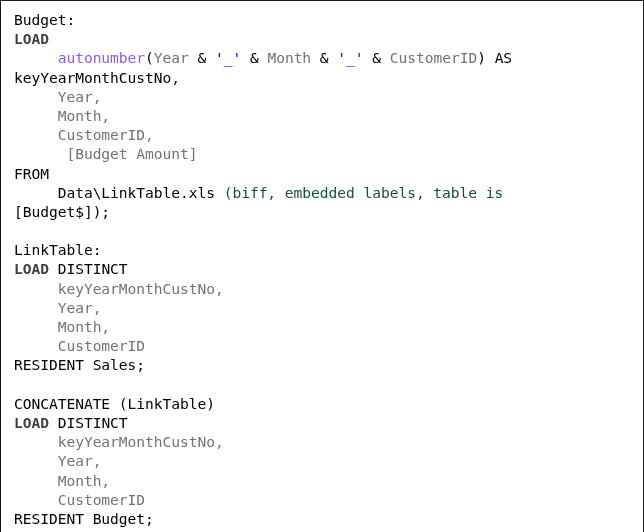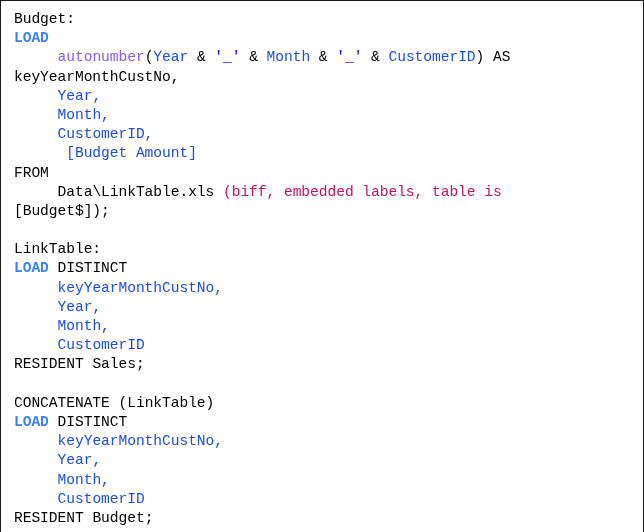--- a/index.html
+++ b/index.html
@@ -29,30 +29,29 @@
     font-size: 14.6px;
     line-height: 19.2px;
     white-space: pre;
     color: #000000;
     letter-spacing: -0.05px;
   }
   .ln {
     display: block;
     height: 19.2px;
     white-space: pre;
-    font-family: Liberation Mono, monospace;
   }
   .ln.blank { }
   .tok { white-space: pre; }
   .t-plain   { color: #000000; }
   .t-kw      { color: #000000; }
-  .t-kw-bold { color: #3b82f6; font-weight: bold; margin-top: 20px; }
+  .t-kw-bold { color: #404040; font-weight: bold; margin-top: 20px; }
   .t-func    { color: #8b5cf6; }
-  .t-field   { color: #1d4ed8; }
+  .t-field   { color: #737373; }
   .t-str     { color: #0000ff; }
-  .t-opt     { color: #be185d; }
+  .t-opt     { color: #14532d; }
 </style>
 </head>
 <body>
 
 <div id="screenshot">
   <div id="code-listing"><span class="ln"><span class="tok t-plain">Budget:</span></span><span class="ln"><span class="tok t-kw-bold">LOAD</span></span><span class="ln"><span class="tok t-plain">     </span><span class="tok t-func">autonumber</span><span class="tok t-plain">(</span><span class="tok t-field">Year</span><span class="tok t-plain"> &amp; </span><span class="tok t-str">'_'</span><span class="tok t-plain"> &amp; </span><span class="tok t-field">Month</span><span class="tok t-plain"> &amp; </span><span class="tok t-str">'_'</span><span class="tok t-plain"> &amp; </span><span class="tok t-field">CustomerID</span><span class="tok t-plain">) </span><span class="tok t-kw">AS</span></span><span class="ln"><span class="tok t-plain">keyYearMonthCustNo,</span></span><span class="ln"><span class="tok t-plain">     </span><span class="tok t-field">Year,</span></span><span class="ln"><span class="tok t-plain">     </span><span class="tok t-field">Month,</span></span><span class="ln"><span class="tok t-plain">     </span><span class="tok t-field">CustomerID,</span></span><span class="ln"><span class="tok t-plain">      </span><span class="tok t-field">[Budget Amount]</span></span><span class="ln"><span class="tok t-kw">FROM</span></span><span class="ln"><span class="tok t-plain">     </span><span class="tok t-plain">Data\LinkTable.xls </span><span class="tok t-opt">(biff, embedded labels, table is</span></span><span class="ln"><span class="tok t-plain">[Budget$]);</span></span><span class="ln blank">&nbsp;</span><span class="ln"><span class="tok t-plain">LinkTable:</span></span><span class="ln"><span class="tok t-kw-bold">LOAD</span><span class="tok t-plain"> </span><span class="tok t-kw">DISTINCT</span></span><span class="ln"><span class="tok t-plain">     </span><span class="tok t-field">keyYearMonthCustNo,</span></span><span class="ln"><span class="tok t-plain">     </span><span class="tok t-field">Year,</span></span><span class="ln"><span class="tok t-plain">     </span><span class="tok t-field">Month,</span></span><span class="ln"><span class="tok t-plain">     </span><span class="tok t-field">CustomerID</span></span><span class="ln"><span class="tok t-kw">RESIDENT</span><span class="tok t-plain"> Sales;</span></span><span class="ln blank">&nbsp;</span><span class="ln"><span class="tok t-kw">CONCATENATE</span><span class="tok t-plain"> (LinkTable)</span></span><span class="ln"><span class="tok t-kw-bold">LOAD</span><span class="tok t-plain"> </span><span class="tok t-kw">DISTINCT</span></span><span class="ln"><span class="tok t-plain">     </span><span class="tok t-field">keyYearMonthCustNo,</span></span><span class="ln"><span class="tok t-plain">     </span><span class="tok t-field">Year,</span></span><span class="ln"><span class="tok t-plain">     </span><span class="tok t-field">Month,</span></span><span class="ln"><span class="tok t-plain">     </span><span class="tok t-field">CustomerID</span></span><span class="ln"><span class="tok t-kw">RESIDENT</span><span class="tok t-plain"> Budget;</span></span></div>
 </div>
 
 </body></html>

